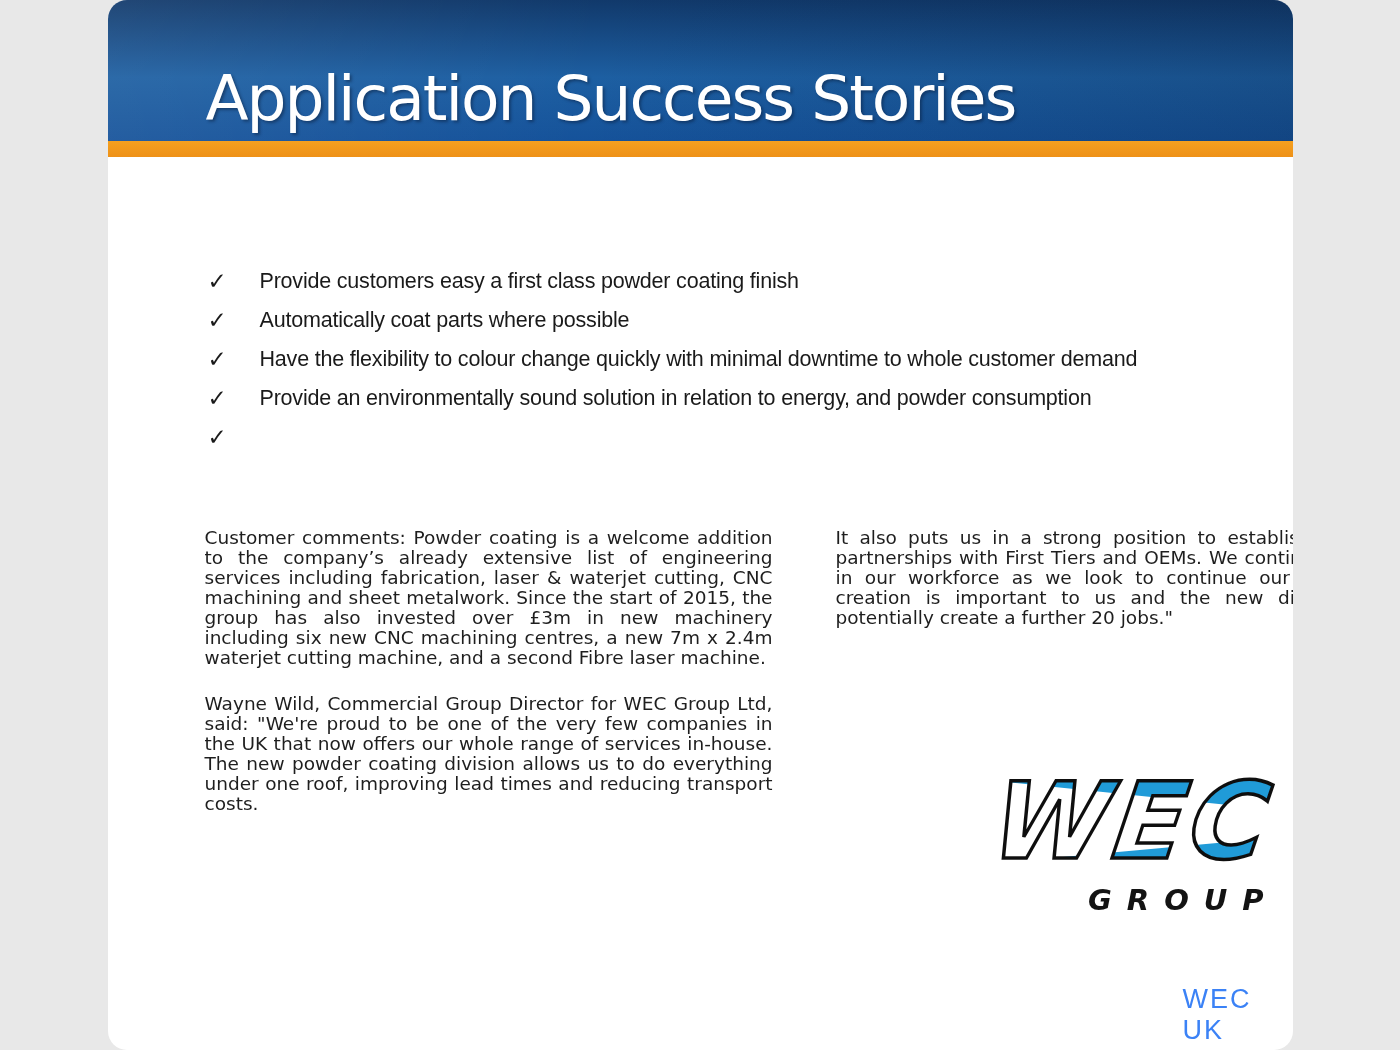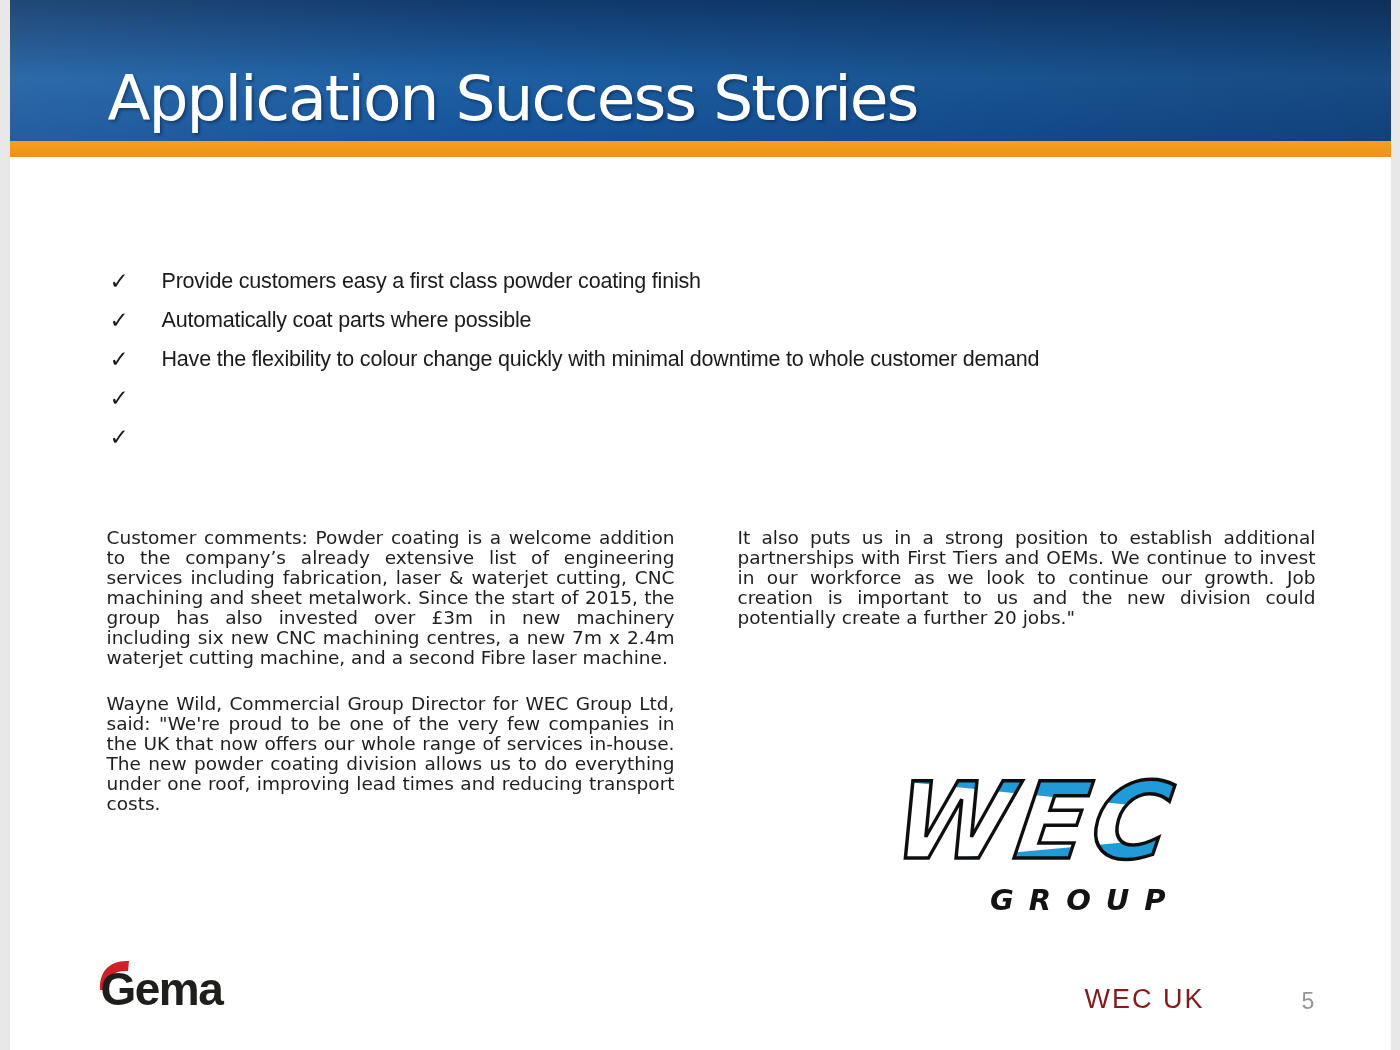--- a/index.html
+++ b/index.html
@@ -1,22 +1,23 @@
 <!DOCTYPE html>
 <html><head>
 <meta charset="utf-8">
 <style>
   html,body{margin:0;padding:0;background:#e8e8e8;}
   .slide{
     position:relative;
-    width:1381px;height:1050px;
+    width:1185px;height:1050px;
     background:#ffffff;
     overflow:hidden;
     font-family:"DejaVu Sans", sans-serif;
     margin:0 auto;
+    border-radius:19px;
   }
 
   
   .header-band{
     position:absolute;left:0;top:0;width:1400px;height:141px;
     background:
       linear-gradient(100deg, rgba(255,255,255,0.07) 0%, rgba(0,0,0,0.00) 35%, rgba(6,20,44,0.28) 100%),
       linear-gradient(to bottom, #11396b 0%, #1d5fa2 55%, #15529a 100%);
   }
   .accent-stripe{
@@ -88,21 +89,21 @@
     letter-spacing:-1.5px;color:#1e1e1c;
   }
   .gema-arc{
     position:absolute;left:0px;top:0px;
   }
 
   
   .footer-label{
     position:absolute;left:1075px;top:984px;
     font-family:"Liberation Sans", sans-serif;
-    font-size:27px;color:#7f1d1d;letter-spacing:2px;
+    font-size:27px;color:#3b82f6;letter-spacing:2px;
     font-weight:400;
   }
   .page-number{
     position:absolute;left:1292px;top:988px;
     font-family:"Liberation Sans", sans-serif;
     font-size:23px;color:#969696;
   }
 </style>
 </head>
 <body>
@@ -123,20 +124,21 @@
     <div class="bullet-row">
       <span class="check">✓</span>
       <span class="bullet-text">Automatically coat parts where possible</span>
     </div>
     <div class="bullet-row">
       <span class="check">✓</span>
       <span class="bullet-text">Have the flexibility to colour change quickly with minimal downtime to whole customer demand</span>
     </div>
     <div class="bullet-row">
       <span class="check">✓</span>
+      <span class="bullet-text">Provide an environmentally sound solution in relation to energy, and powder consumption</span>
     </div>
     <div class="bullet-row">
       <span class="check">✓</span>
     </div>
   </div>
 
   <div class="col col-left">
     <p>Customer comments: Powder coating is a welcome addition to the company’s already extensive list of engineering services including fabrication, laser &amp; waterjet cutting, CNC machining and sheet metalwork. Since the start of 2015, the group has also invested over £3m in new machinery including six new CNC machining centres, a new 7m x 2.4m waterjet cutting machine, and a second Fibre laser machine.</p>
     <p>Wayne Wild, Commercial Group Director for WEC Group Ltd, said: "We're proud to be one of the very few companies in the UK that now offers our whole range of services in-house. The new powder coating division allows us to do everything under one roof, improving lead times and reducing transport costs.</p>
   </div>
@@ -154,23 +156,17 @@
     <g clip-path="url(#wec-clip)">
       <rect x="0" y="0" width="330" height="112" fill="#209bd8"></rect>
       <polygon points="0,16 330,50 330,70 0,100" fill="#ffffff"></polygon>
     </g>
     <text x="2" y="94" font-family="DejaVu Sans, sans-serif" font-style="italic" font-weight="bold" font-size="106" letter-spacing="4" transform="skewX(-8) translate(14,0)" fill="none" stroke="#0e0e0e" stroke-width="3.5">WEC</text>
     <text x="102" y="146" font-family="DejaVu Sans, sans-serif" font-style="italic" font-weight="bold" font-size="29" letter-spacing="15" fill="#131313">GROUP</text>
 
     <text x="-9999" y="-9999" visibility="hidden">WEC</text>
   </svg>
 
-  <div class="gema-logo">
-    <svg class="gema-arc" width="44" height="44" viewBox="0 0 44 44" xmlns="http://www.w3.org/2000/svg">
-      <path d="M5 38 C4 20 14 8 34 9 L33 19 C19 18 12 25 13 38 Z" fill="#cc2127"></path>
-    </svg>
-    <div class="gema-text">Gema</div>
-  </div>
 
   <div class="footer-label">WEC UK</div>
   <div class="page-number">5</div>
 
 </div>
 
 </body></html>

